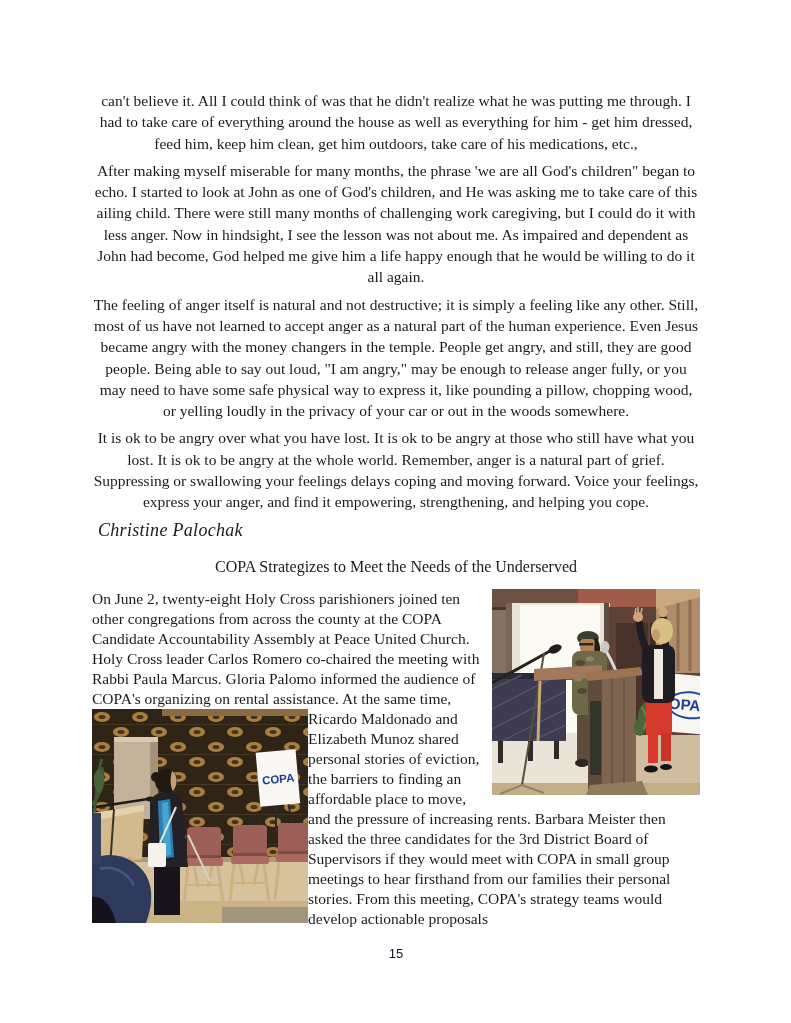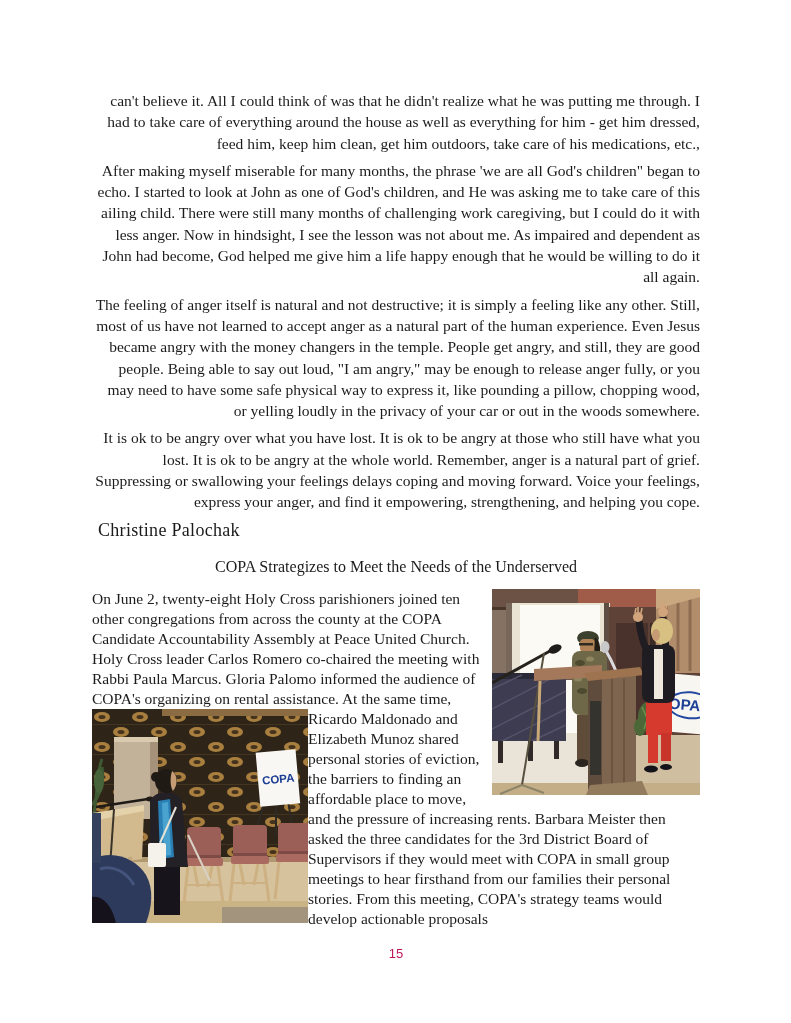--- a/index.html
+++ b/index.html
@@ -16,25 +16,26 @@
   .content {
     position: absolute;
     left: 92px;
     top: 90px;
     width: 608px;
   }
   .body-para {
     margin: 0 0 6px 0;
     font-size: 15.5px;
     line-height: 21.3px;
-    text-align: right;
+    text-align: center;
   }
   .signature {
     margin: 7px 0 8px 6px;
     font-size: 18px;
+    font-style: italic;
     letter-spacing: 0.3px;
     line-height: 21px;
   }
   .copa-heading {
     margin: 15px 0 12px 0;
     font-size: 16px;
     font-weight: normal;
     text-align: center;
     line-height: 21px;
   }
@@ -59,21 +60,21 @@
     overflow: hidden;
   }
   .photo-right svg, .photo-left svg { display:block; }
   .cf { clear: both; }
   .page-number {
     clear: both;
     padding-top: 17px;
     text-align: center;
     font-family: "Liberation Sans", "DejaVu Sans", sans-serif;
     font-size: 13px;
-    color: #be185d;
+    color: #0f172a;
   }
 </style>
 </head>
 <body>
 
 <div class="page">
   <div class="content">
 
     <p class="body-para">can't believe it. All I could think of was that he didn't realize what he was putting me through. I had to take care of everything around the house as well as everything for him - get him dressed, feed him, keep him clean, get him outdoors, take care of his medications, etc.,</p>
     <p class="body-para">After making myself miserable for many months, the phrase 'we are all God's children" began to echo. I started to look at John as one of God's children, and He was asking me to take care of this ailing child. There were still many months of challenging work caregiving, but I could do it with less anger. Now in hindsight, I see the lesson was not about me. As impaired and dependent as John had become, God helped me give him a life happy enough that he would be willing to do it all again.</p>

